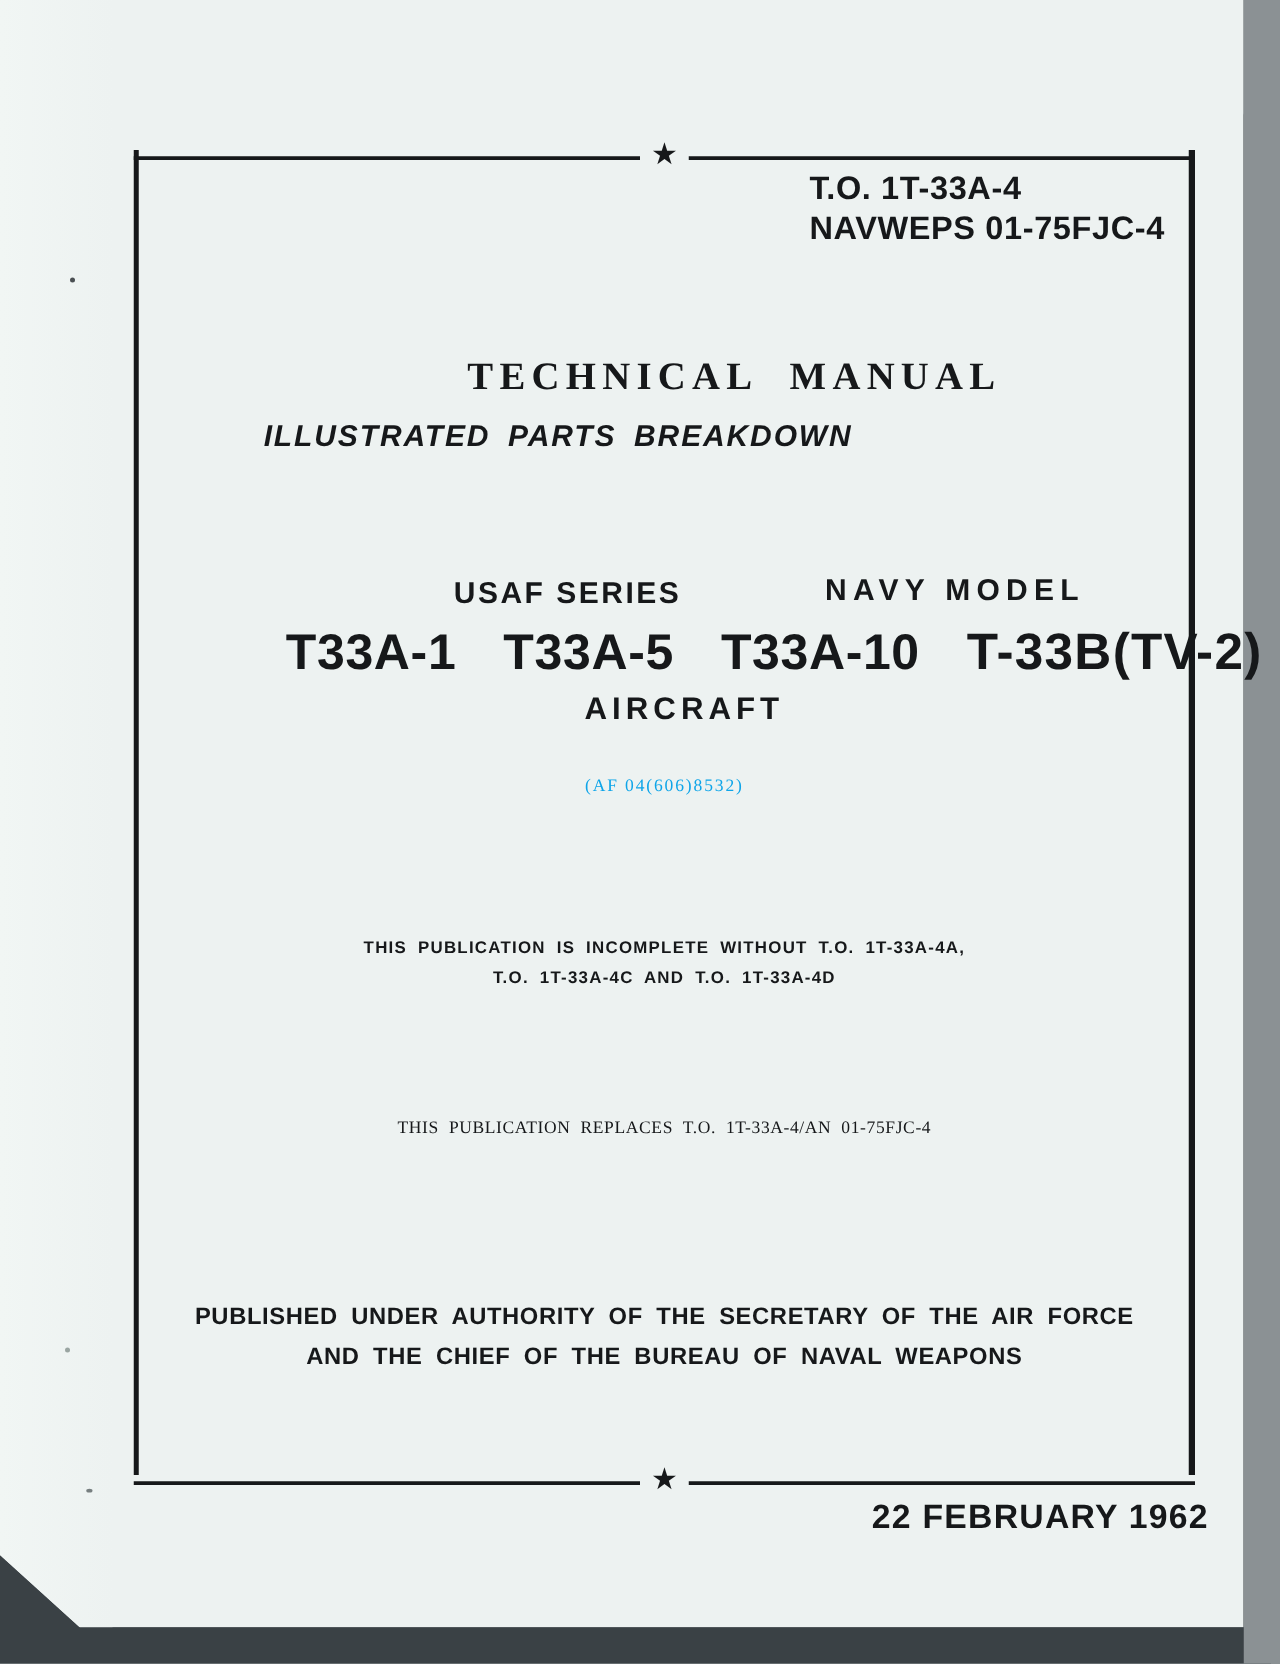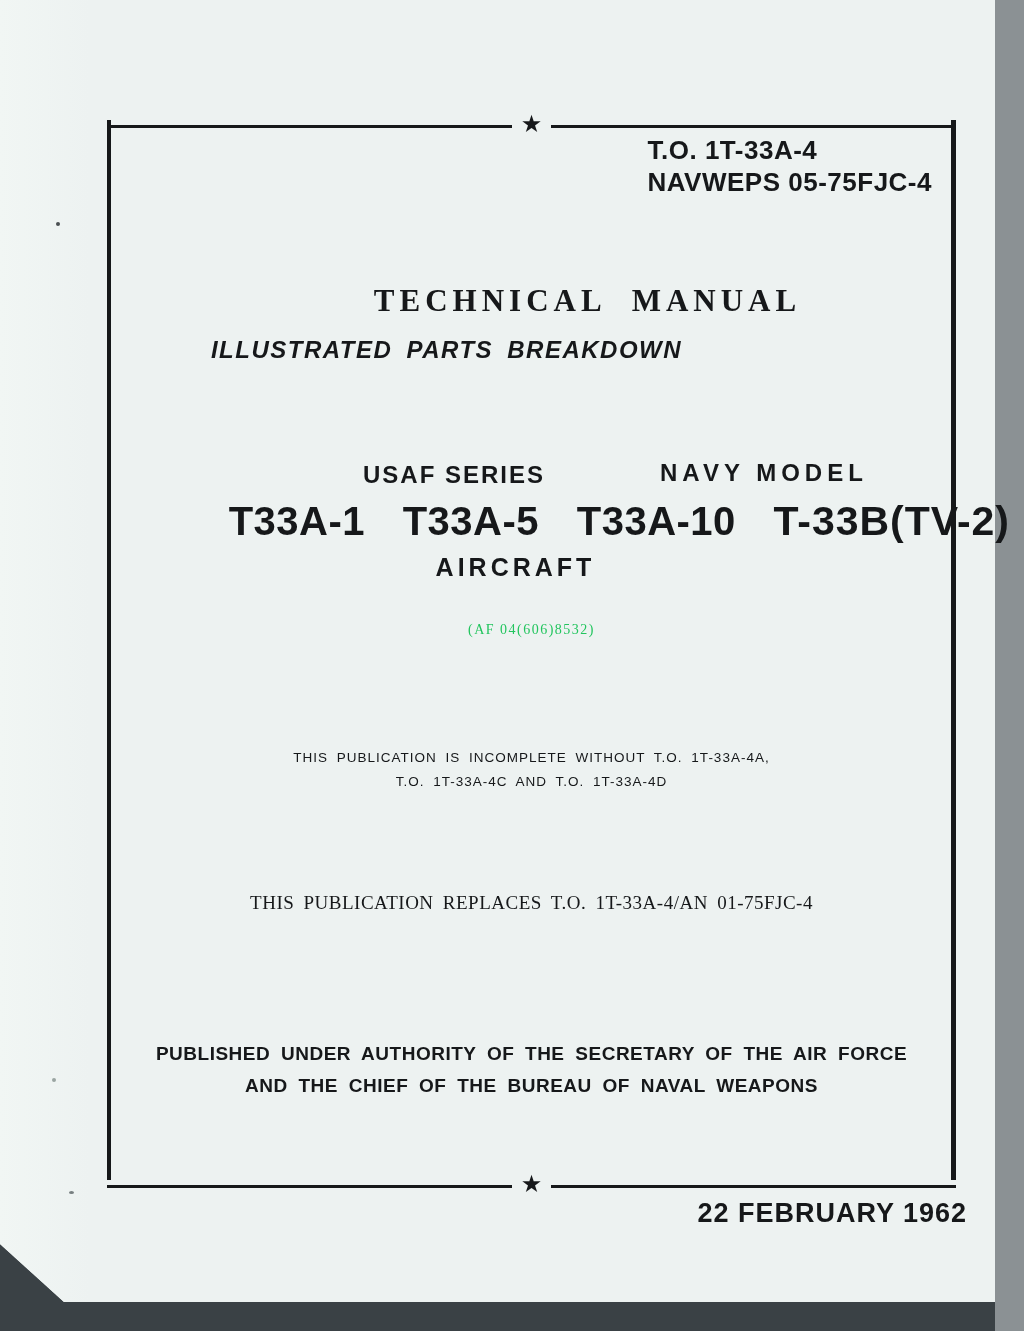--- a/index.html
+++ b/index.html
@@ -73,37 +73,37 @@
     font-weight: bold; font-size: 24px; letter-spacing: 5px;
   }
   .models-line {
     position: absolute; left: 150px; width: 860px; top: 498px;
     text-align: right; font-weight: bold; font-size: 40px;
     letter-spacing: 0.5px; white-space: nowrap;
   }
   .model-usaf { margin-right: 26px; }
   .model-navy { font-size: 41px; letter-spacing: 1px; }
   .aircraft-label {
-    position: absolute; left: 91px; width: 849px; top: 553px;
+    position: absolute; left: 123px; width: 849px; top: 553px;
     text-align: center; font-weight: bold; font-size: 25px; letter-spacing: 4px;
   }
   .contract {
     position: absolute; left: 107px; width: 849px; top: 622px;
     text-align: center; font-family: "Liberation Serif", serif;
-    font-size: 14px; letter-spacing: 1.5px; color: #22c55e;
+    font-size: 14px; letter-spacing: 1.5px; color: #0ea5e9;
   }
   .incomplete {
     position: absolute; left: 107px; width: 849px; top: 746px;
-    text-align: center; font-weight: normal;
+    text-align: center; font-weight: bold;
     font-size: 13.5px; line-height: 24px; letter-spacing: 1px; word-spacing: 4px;
   }
   .replaces {
     position: absolute; left: 107px; width: 849px; top: 890px;
     text-align: center; font-family: "Liberation Serif", serif;
-    font-size: 19px; line-height: 26px; letter-spacing: 0.5px; word-spacing: 4px;
+    font-size: 14px; line-height: 26px; letter-spacing: 0.5px; word-spacing: 4px;
   }
   .authority {
     position: absolute; left: 107px; width: 849px; top: 1038px;
     text-align: center; font-weight: bold;
     font-size: 19px; line-height: 32px; letter-spacing: 0.5px; word-spacing: 5px;
   }
   .pub-date {
     position: absolute; right: 57px; top: 1198px;
     font-weight: bold; font-size: 27px; letter-spacing: 1px;
   }
@@ -131,21 +131,21 @@
 </div>
 
 <div class="star-rule bottom">
   <div class="rule-line"></div>
   <div class="rule-star">★</div>
   <div class="rule-line"></div>
 </div>
 
 <div class="to-block">
   <div>T.O. 1T-33A-4</div>
-  <div>NAVWEPS 05-75FJC-4</div>
+  <div>NAVWEPS 01-75FJC-4</div>
 </div>
 
 <div class="doc-title">TECHNICAL MANUAL</div>
 <div class="doc-subtitle">ILLUSTRATED PARTS BREAKDOWN</div>
 
 <div class="usaf-label">USAF SERIES</div>
 <div class="navy-label">NAVY MODEL</div>
 
 <div class="models-line">
   <span class="model-usaf">T33A-1</span>

